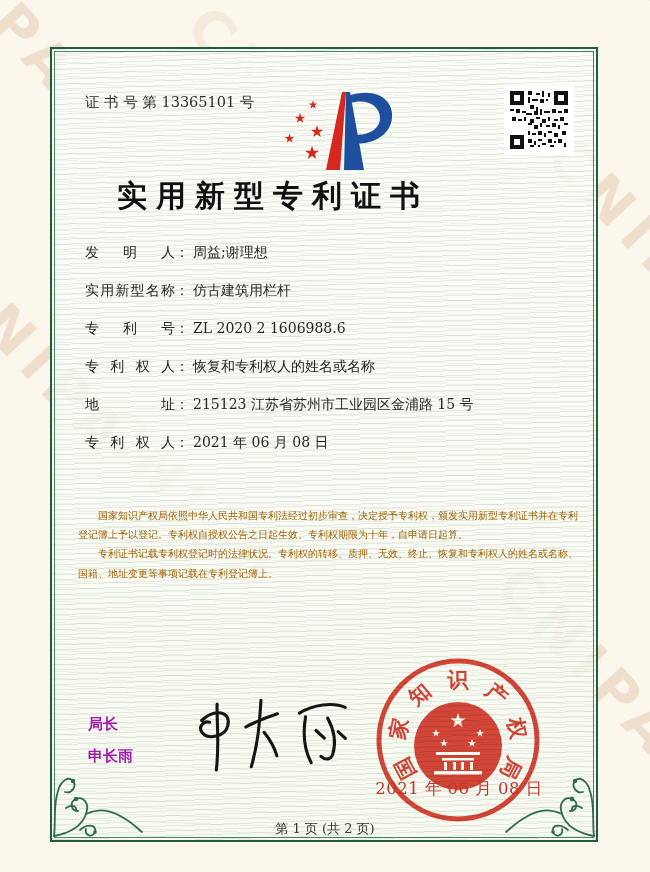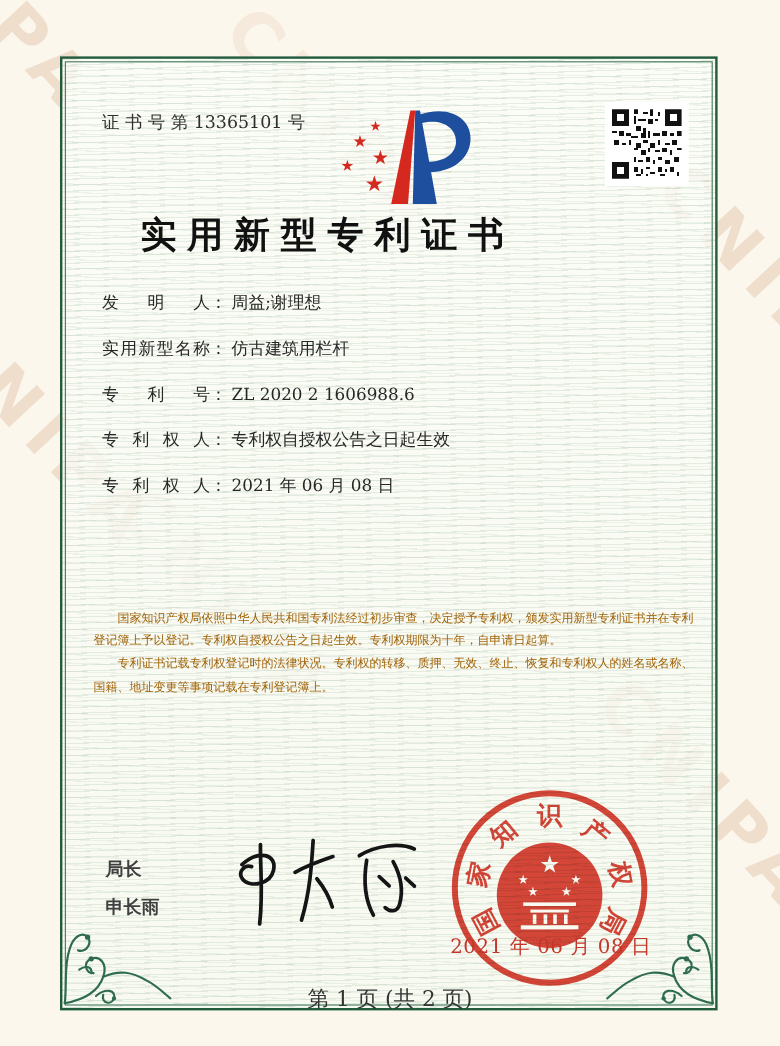--- a/index.html
+++ b/index.html
@@ -34,29 +34,29 @@
   .fields{position:absolute;z-index:2;left:85px;top:244px;width:470px;font-size:14px;color:#262626;}
   .field-row{height:25px;margin-bottom:13px;white-space:nowrap;position:relative;}
   .f-label{display:inline-block;width:90px;text-align:justify;text-align-last:justify;}
   .f-value{padding-left:4px;}
   .cell2{position:absolute;left:245px;top:0;}
 
   .paras{position:absolute;z-index:2;left:78px;top:506px;width:500px;font-size:10px;
          line-height:1.92;color:#a16207;text-align:justify;}
   .paras p{margin:0;text-indent:2em;}
 
-  .signoff{position:absolute;z-index:2;left:88px;top:708px;font-size:15px;font-weight:600;color:#404040;line-height:32px;}
+  .signoff{position:absolute;z-index:2;left:88px;top:708px;font-size:15px;font-weight:600;color:#a21caf;line-height:32px;}
   .signature{position:absolute;z-index:3;left:188px;top:680px;transform:rotate(-2deg);}
 
   .seal{position:absolute;z-index:3;left:372px;top:654px;opacity:0.93;mix-blend-mode:multiply;}
   .seal-date{position:absolute;z-index:4;left:364px;top:778px;width:190px;text-align:center;
              font-size:16.5px;color:#c3362a;letter-spacing:0.5px;white-space:nowrap;}
 
   .footer{position:absolute;z-index:2;left:0;top:820px;width:650px;text-align:center;
-          font-size:18px;color:#333;}
+          font-size:13px;color:#333;}
 
   .corner{position:absolute;z-index:2;}
   .corner.left{left:46px;top:748px;}
   .corner.right{left:502px;top:748px;transform:scaleX(-1);}
 </style>
 </head>
 <body>
 
 <div class="page">
 
@@ -185,21 +185,24 @@
     <div class="field-row">
       <span class="f-label">发明人</span><span>：</span><span class="f-value">周益;谢理想</span>
     </div>
     <div class="field-row">
       <span class="f-label">实用新型名称</span><span>：</span><span class="f-value">仿古建筑用栏杆</span>
     </div>
     <div class="field-row">
       <span class="f-label">专利号</span><span>：</span><span class="f-value">ZL 2020 2 1606988.6</span>
     </div>
     <div class="field-row">
-      <span class="f-label">专利权人</span><span>：</span><span class="f-value">专利权自授权公告之日起生效</span>
+      <span class="f-label">专利权人</span><span>：</span><span class="f-value">恢复和专利权人的姓名或名称</span>
+    </div>
+    <div class="field-row">
+      <span class="f-label">地址</span><span>：</span><span class="f-value">215123 江苏省苏州市工业园区金浦路 15 号</span>
     </div>
     <div class="field-row">
       <span>
         <span class="f-label">专利权人</span><span>：</span><span class="f-value">2021 年 06 月 08 日</span>
       </span>
     </div>
   </div>
 
   <div class="paras">
     <p>国家知识产权局依照中华人民共和国专利法经过初步审查，决定授予专利权，颁发实用新型专利证书并在专利登记簿上予以登记。专利权自授权公告之日起生效。专利权期限为十年，自申请日起算。</p>

